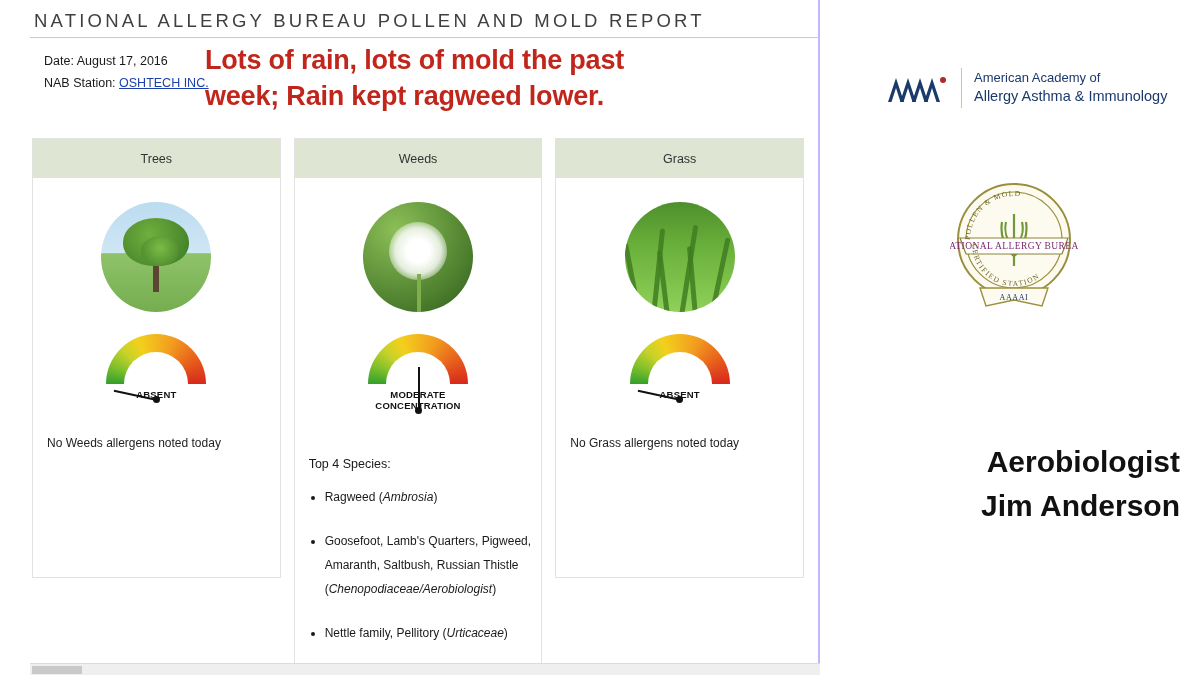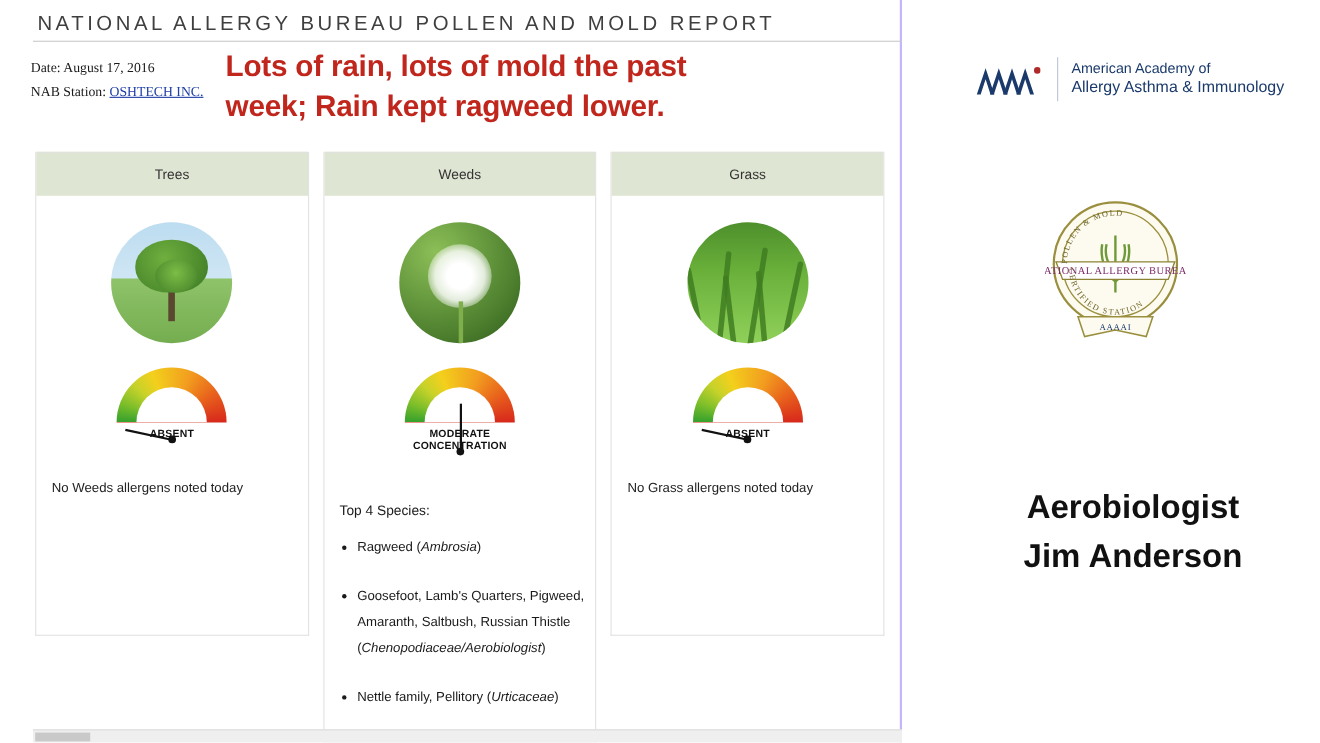--- a/index.html
+++ b/index.html
@@ -40,26 +40,25 @@
     position: absolute;
     left: 30px;
     top: 37px;
     width: 790px;
     height: 1px;
     background: #c9c9c9;
   }
 
   #meta-block {
     position: absolute;
-    left: 28px;
+    left: 44px;
     top: 50px;
     font-size: 12.5px;
     color: #1a1a1a;
     line-height: 22px;
-    font-family: Liberation Serif, serif;
   }
   #meta-block .meta-label { font-weight: normal; }
   #meta-block a.station {
     color: #1f3fa8;
     text-decoration: underline;
   }
 
   #headline {
     position: absolute;
     left: 205px;
@@ -257,21 +256,21 @@
     position: absolute;
     left: 2px; top: 2px;
     width: 50px; height: 8px;
     background: #c9c9c9;
   }
 
   
   #aaaai-logo {
     position: absolute;
     left: 886px;
-    top: 48px;
+    top: 64px;
     width: 290px;
     height: 58px;
   }
   #aaaai-logo .mark {
     position: absolute;
     left: 0; top: 4px;
     width: 60px; height: 42px;
   }
   #aaaai-logo .mark svg { display: block; }
   #aaaai-logo .divider {
@@ -295,21 +294,21 @@
     top: 178px;
     width: 128px;
     height: 140px;
   }
 
   #aerobiologist {
     position: absolute;
     left: 880px;
     top: 440px;
     width: 300px;
-    text-align: center;
+    text-align: right;
     font-size: 30px;
     font-weight: bold;
     color: #111;
     line-height: 44px;
   }
 </style>
 </head>
 <body>
 
 <div id="report-panel">

